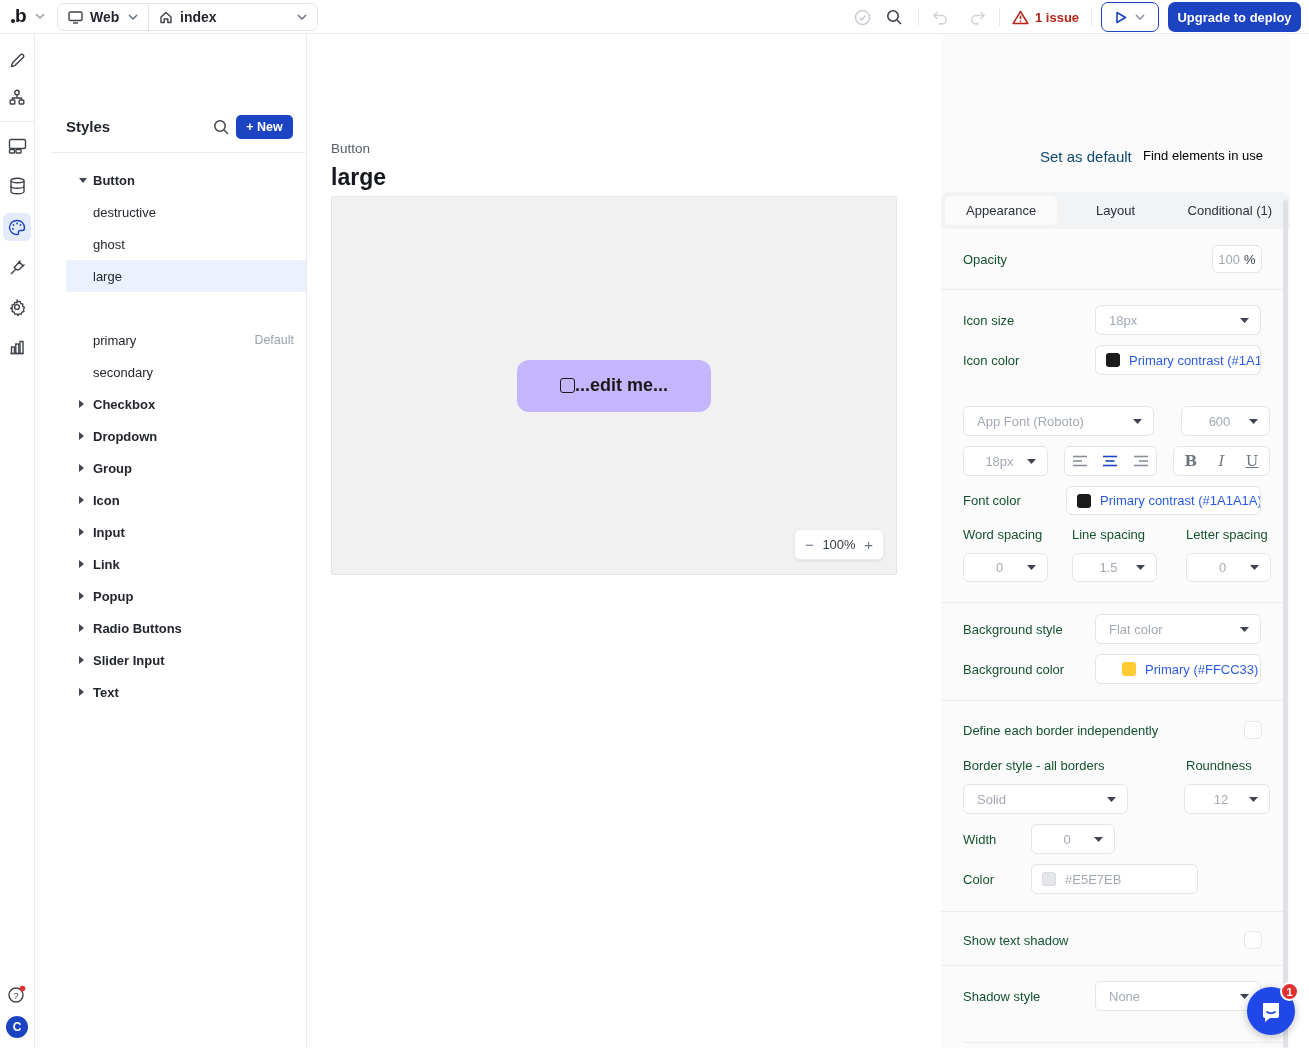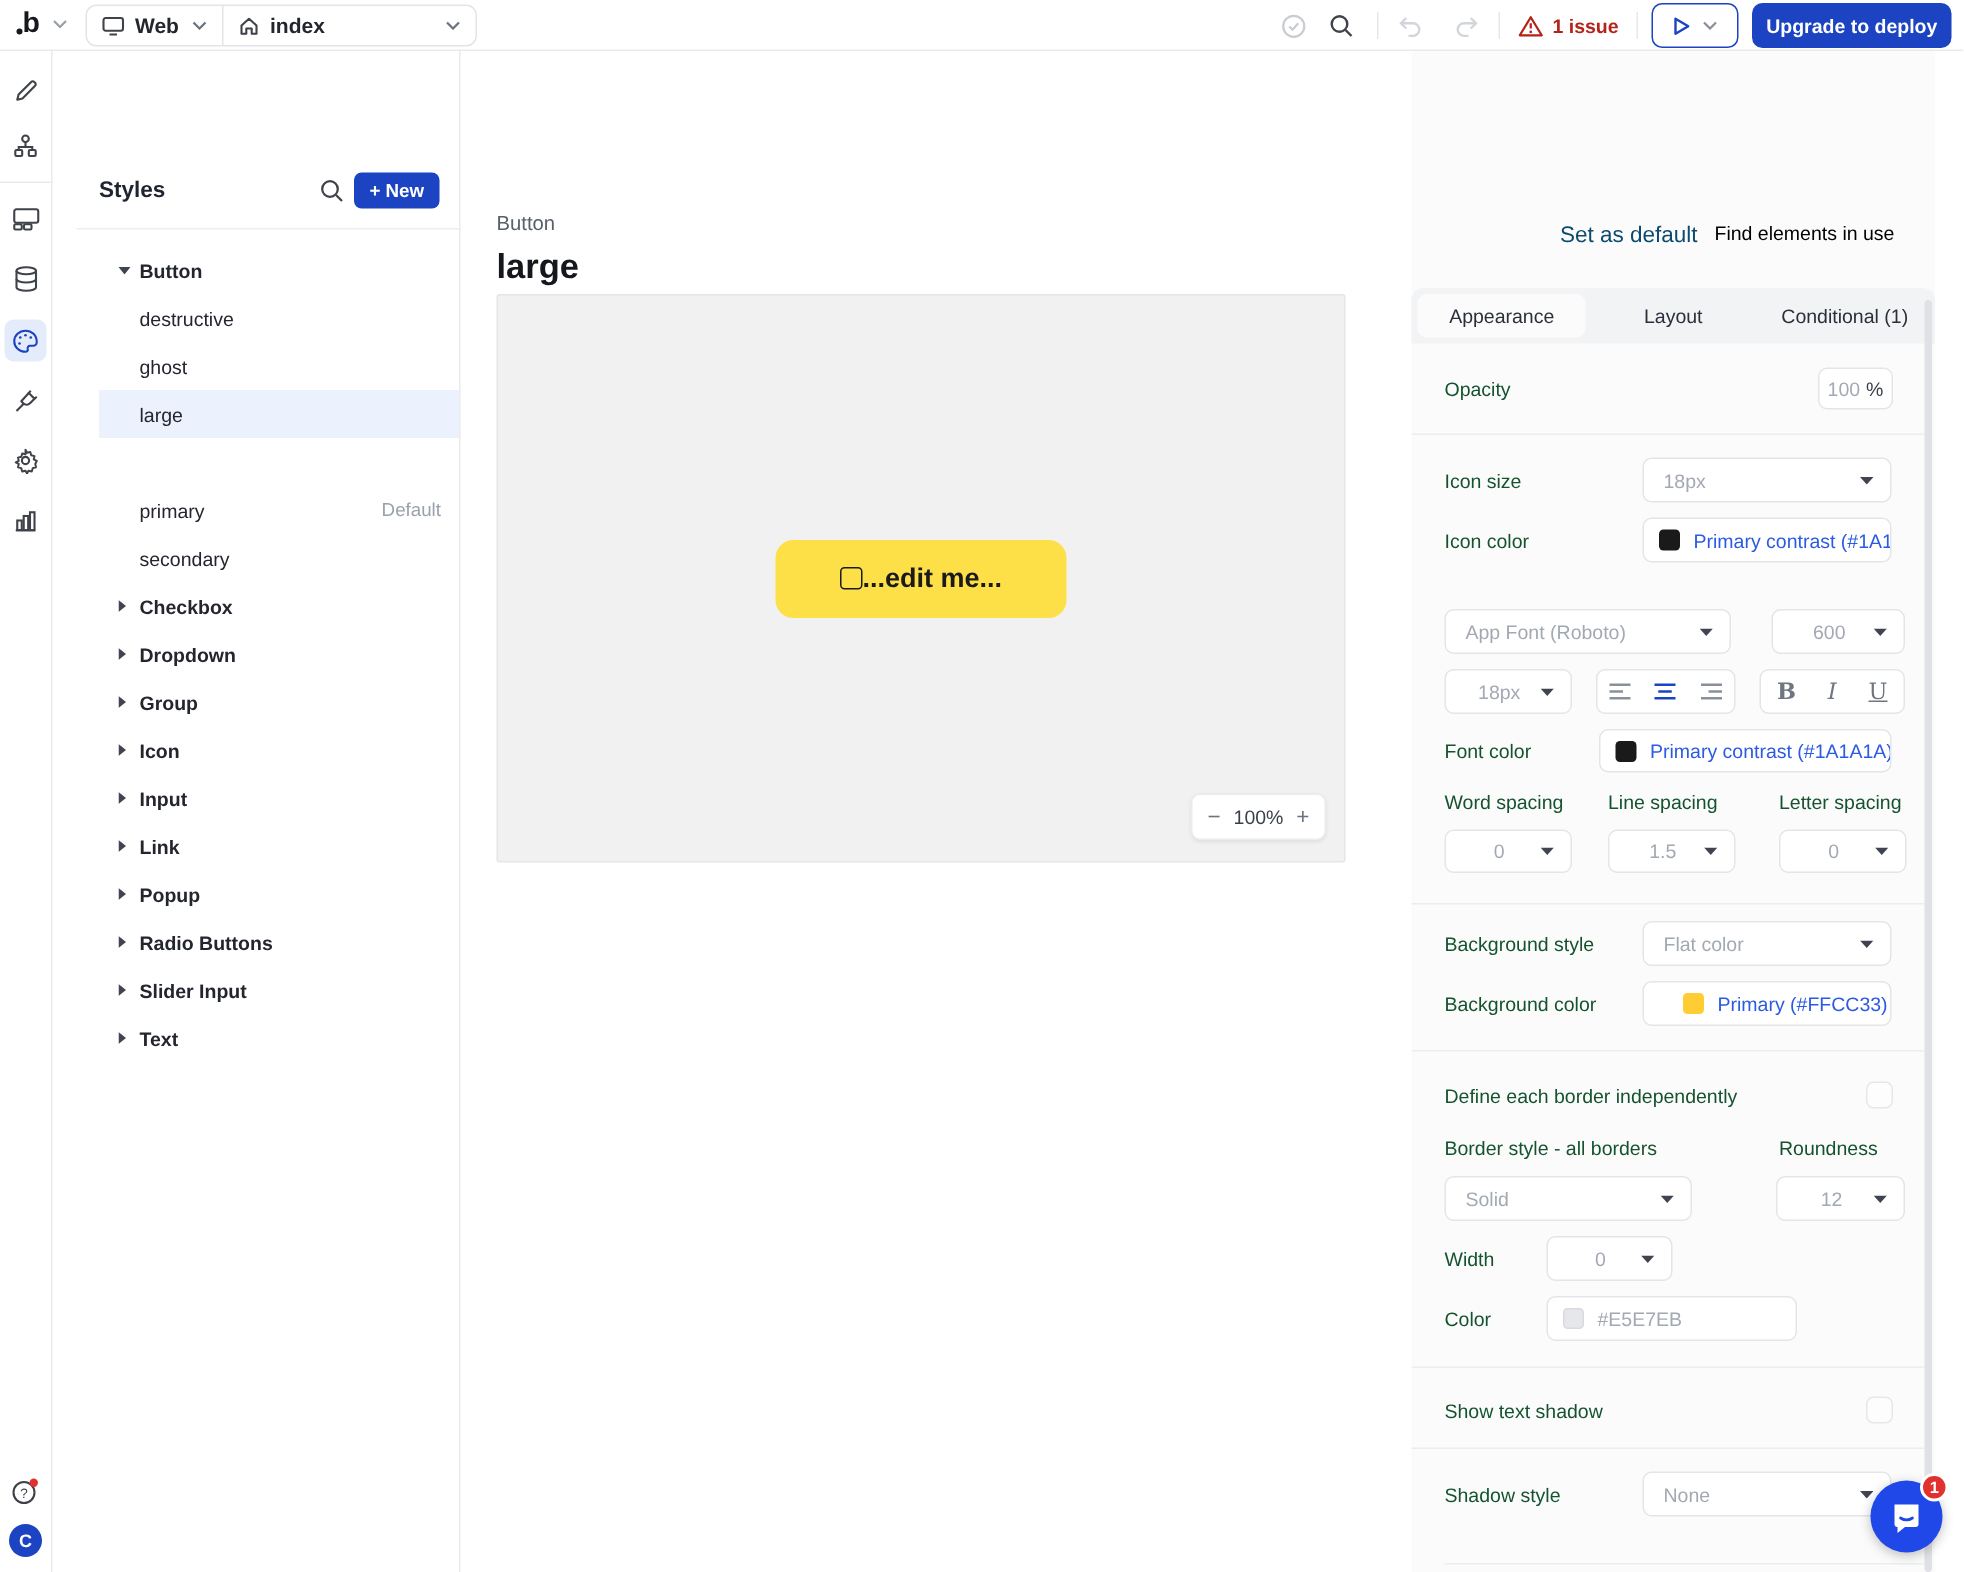--- a/index.html
+++ b/index.html
@@ -30,21 +30,21 @@
   #stylespanel { position:absolute; left:35px; top:34px; width:272px; height:1014px; background:#fff; border-right:1px solid #EAEAEC; }
   .trow { position:absolute; left:31px; width:240px; height:32px; display:flex; align-items:center; font-size:13px; color:#23262E; cursor:pointer; }
   .trow .car { width:14px; margin-left:13px; display:flex; align-items:center; }
   .trow.child { padding-left:27px; }
   .trow.group { font-weight:700; }
   .trow.selected { background:#EBF1FD; }
   .badge { margin-left:auto; margin-right:12px; color:#9AA1AB; font-weight:400; font-size:12.5px; }
 
   
   #previewbox { position:absolute; left:331px; top:196px; width:566px; height:379px; background:#F1F1F2; border:1px solid #E4E5E7; border-radius:2px; }
-  #ybtn { position:absolute; left:50%; top:50%; transform:translate(-50%,-50%); width:194px; height:52px; background:#fde047; border-radius:12px; display:flex; align-items:center; justify-content:center; gap:0; cursor:pointer; }
+  #ybtn { position:absolute; left:50%; top:50%; transform:translate(-50%,-50%); width:194px; height:52px; background:#c4b5fd; border-radius:12px; display:flex; align-items:center; justify-content:center; gap:0; cursor:pointer; }
   #ybtn .txt { font-size:18px; font-weight:700; color:#1A1A1A; }
   .chkico { width:15px; height:15px; border:1.6px solid #1A1A1A; border-radius:3px; background:transparent; }
   #zoomctl { position:absolute; right:12px; bottom:14px; width:90px; height:31px; background:#fff; border:1px solid #ECECEE; border-radius:6px; box-shadow:0 1px 3px rgba(0,0,0,.08); display:flex; align-items:center; justify-content:space-between; padding:0 10px; font-size:13px; color:#3A4049; }
   .zbtn { color:#6B7280; font-size:15px; cursor:pointer; }
 
   
   #inspector { position:absolute; left:941px; top:34px; width:349px; height:1014px; background:#FBFBFC; }
   #insp-tabs { position:absolute; left:0; top:158px; width:349px; height:37px; background:#F2F3F5; border-radius:8px 8px 0 0; display:flex; padding:4px; gap:2px; }
   .itab { flex:1; display:flex; align-items:center; justify-content:center; font-size:13px; color:#2A2F3A; border-radius:6px; cursor:pointer; }
   .itab.active { background:#FBFBFC; }

